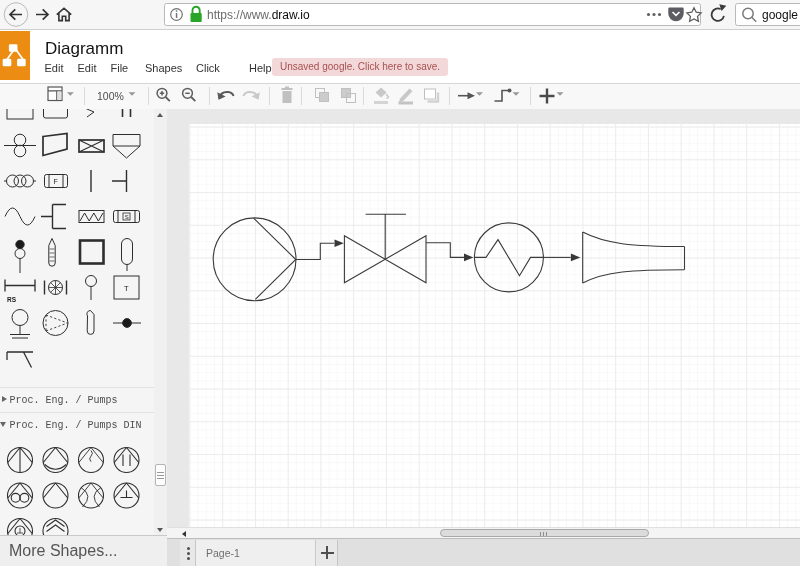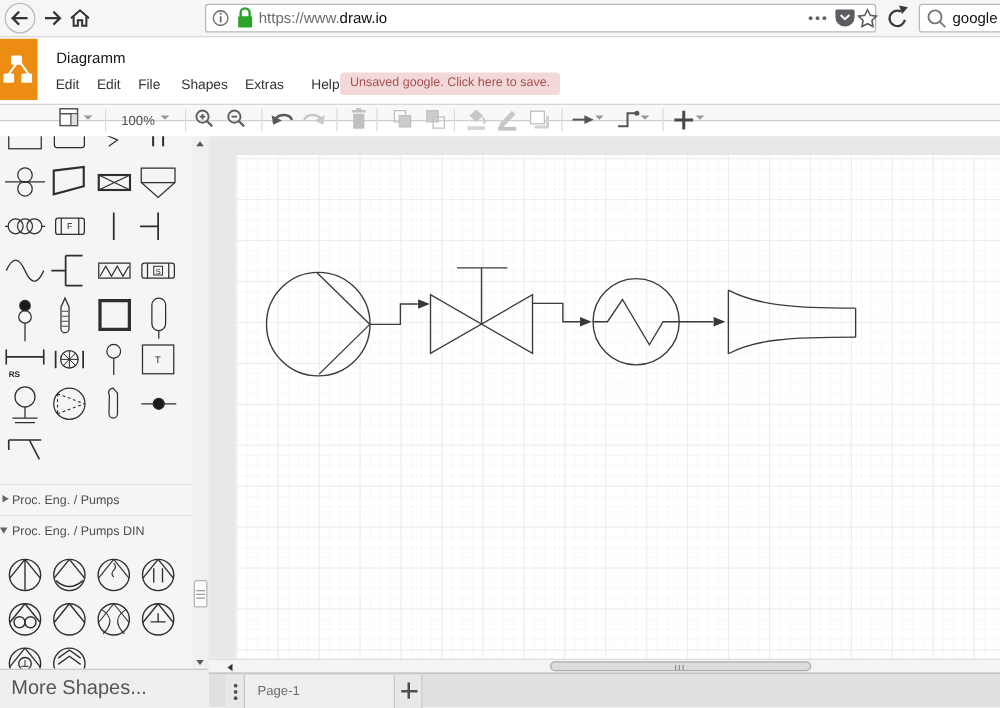--- a/index.html
+++ b/index.html
@@ -1,28 +1,28 @@
 <!DOCTYPE html>
 <html><head>
 <meta charset="utf-8">
 <style>
 * { margin:0; padding:0; box-sizing:border-box; }
 html,body { width:800px; height:566px; overflow:hidden; font-family:"Liberation Sans", sans-serif; background:#fff; }
 .abs { position:absolute; }
 #browser { left:0; top:0; width:800px; height:30px; background:#f6f6f6; border-bottom:1px solid #cfcfcf; }
 #appheader { left:0; top:30px; width:800px; height:53px; background:#fff; }
 #logo { left:0; top:31px; width:30px; height:49px; background:#ec8c13; }
-#title { left:45px; top:39px; font-size:12px; color:#141414; }
+#title { left:45px; top:39px; font-size:17px; color:#141414; }
 .menuitem { top:62px; font-size:11px; color:#333; }
 #alert { left:272px; top:57.5px; width:176px; height:18px; background:#f2d8d8; border-radius:3px; color:#a85151; font-size:10px; line-height:18px; text-align:center; white-space:nowrap; }
-#toolbar { left:0; top:83px; width:800px; height:14px; background:#f8f8f8; border-top:1px solid #d6d6d6; border-bottom:1px solid #cfcfcf; }
+#toolbar { left:0; top:83px; width:800px; height:40px; background:#f8f8f8; border-top:1px solid #d6d6d6; border-bottom:1px solid #cfcfcf; }
 #sidebar { left:0; top:109px; width:167px; height:426px; background:#f5f5f5; }
 #sscroll { left:154px; top:0px; width:13px; height:426px; background:#f0f0f0; }
 #sthumb { left:1px; top:355px; width:11px; height:22px; background:#fdfdfd; border:1px solid #b4b4b4; border-radius:2px; }
-.hdr { left:0; width:154px; height:25px; font-size:10px; color:#4e4e4e; line-height:25px; }
+.hdr { left:0; width:154px; height:25px; font-size:10px; color:#4e4e4e; line-height:25px;font-family:Liberation Mono, monospace; }
 .hdr span { margin-left:9px; }
 #moreshapes { left:0; top:535px; width:167px; height:35px; background:#efefef; border-top:1px solid #c9c9c9; font-size:16px; color:#555; line-height:29px; }
 #moreshapes span { margin-left:9px; }
 #canvas { left:167px; top:109px; width:633px; height:418px; background:#e8e8e8; }
 #page { left:21.8px; top:15px; width:611.2px; height:403px; background-color:#fff;
   background-image:
     linear-gradient(to right, #ececec 1px, transparent 1px),
     linear-gradient(to bottom, #ececec 1px, transparent 1px),
     linear-gradient(to right, #f8f8f8 1px, transparent 1px),
     linear-gradient(to bottom, #f8f8f8 1px, transparent 1px);
@@ -74,21 +74,21 @@
   <rect x="8.9" y="13.3" width="8.6" height="7.4" rx="1.3" fill="#ffffff"></rect>
   <rect x="2.7" y="27.8" width="8.6" height="7.4" rx="1.3" fill="#ffffff"></rect>
   <rect x="17.1" y="27.8" width="8.6" height="7.4" rx="1.3" fill="#ffffff"></rect>
 </svg>
 </div>
 <div id="title" class="abs">Diagramm</div>
 <div class="abs menuitem" style="left:44.5px;">Edit</div>
 <div class="abs menuitem" style="left:77.5px;text-align:right;">Edit</div>
 <div class="abs menuitem" style="left:110.5px;">File</div>
 <div class="abs menuitem" style="left:145px;">Shapes</div>
-<div class="abs menuitem" style="left:196px;">Extras</div>
+<div class="abs menuitem" style="left:196px;">Click</div>
 <div class="abs menuitem" style="left:224px;padding-left:25px;">Help</div>
 <div id="alert" class="abs">Unsaved google. Click here to save.</div>
 <div id="toolbar" class="abs">
 <svg width="800" height="24" viewBox="0 0 800 24" xmlns="http://www.w3.org/2000/svg">
   <g stroke="#dadada" stroke-width="1">
     <path d="M84.5,3 V21 M148.5,3 V21 M209.5,3 V21 M269.5,3 V21 M301.5,3 V21 M363.5,3 V21 M449.5,3 V21 M530.5,3 V21"></path>
   </g>
   <rect x="48" y="3" width="14" height="13.5" fill="#ffffff" stroke="#565656" stroke-width="1.2"></rect>
   <path d="M48,6.9 H62 M56.8,6.9 V16.5" stroke="#565656" stroke-width="1.2"></path>
   <rect x="57.4" y="7.5" width="4" height="8.4" fill="#e0e0e0"></rect>

